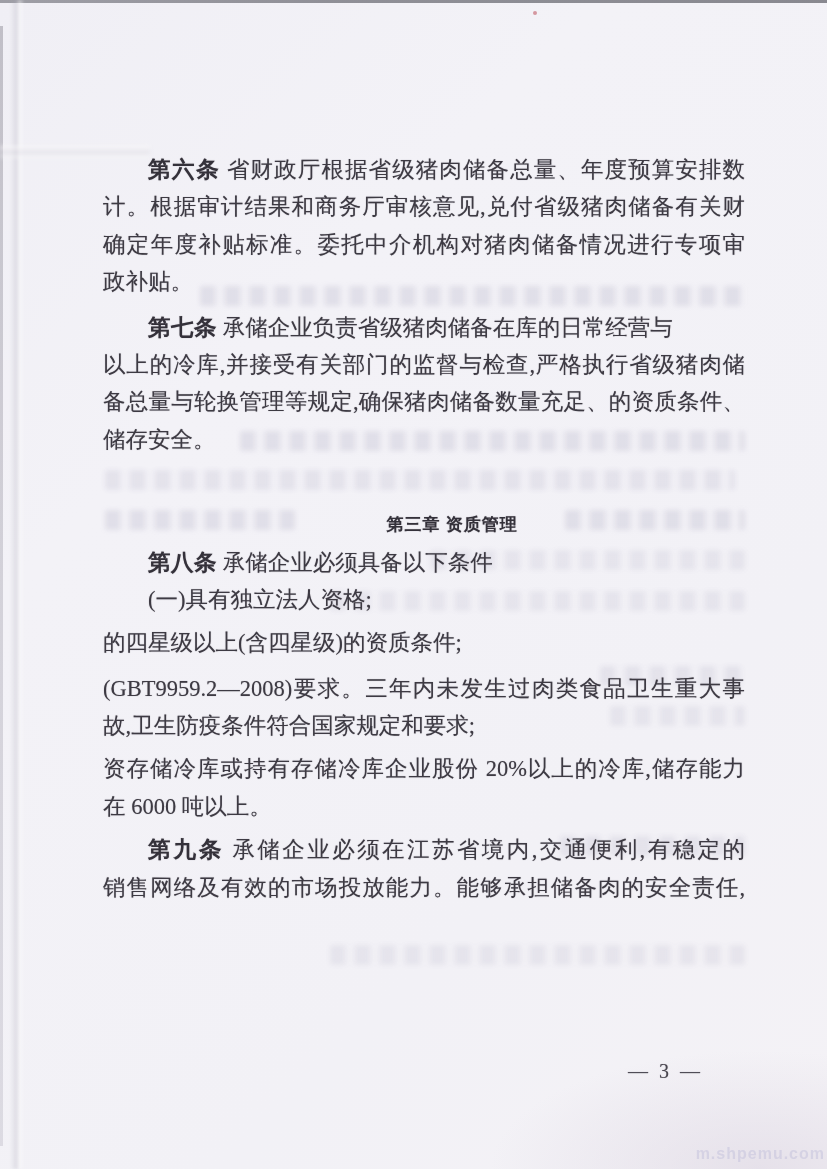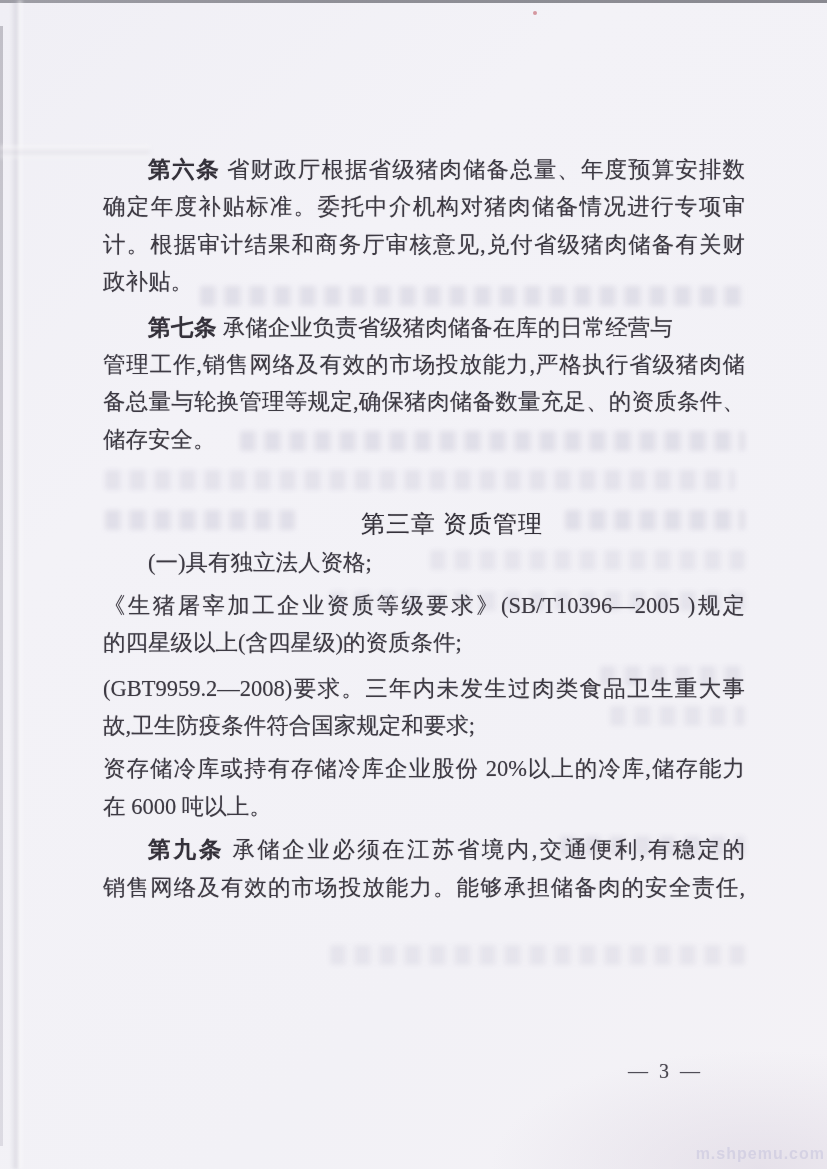--- a/index.html
+++ b/index.html
@@ -37,21 +37,21 @@
     color:#3d3a43;
     font-size:22.5px;
     text-shadow:0 0 1px rgba(61,58,67,.45);
   }
   .ln{ height:37.4px; line-height:37.4px; white-space:nowrap; }
   .ln.j{ white-space:normal; text-align:justify; text-align-last:justify; }
   .ind{ text-indent:2em; }
   .lbl{ font-weight:700; color:#34313a; letter-spacing:.5px;text-align:right; }
   .gap-s{ height:8px; } .gap-m{ height:6px; } .gap-l{ height:48px; }
   .heading{
-    font-weight:400; font-size:24px; color:#34313a;
+    font-weight:700; font-size:17px; color:#34313a;
     text-align:center; padding-left:56px; letter-spacing:1px;
   }
   .pagenum{
     position:absolute; left:628px; top:1060px;
     font-size:20px; color:#4a4750; letter-spacing:3px;
     text-shadow:0 0 1px rgba(74,71,80,.4);
   }
   .watermark{
     position:absolute; right:2px; bottom:6px;
     font-family:"Liberation Sans","DejaVu Sans",sans-serif;
@@ -79,40 +79,40 @@
   <div class="ghost" style="top:550px;left:430px;width:315px;opacity:.7;"></div>
   <div class="ghost" style="top:591px;left:330px;width:415px;opacity:.7;"></div>
   <div class="ghost" style="top:666px;left:600px;width:145px;opacity:.8;"></div>
   <div class="ghost" style="top:706px;left:610px;width:135px;opacity:.7;"></div>
   <div class="ghost" style="top:836px;left:560px;width:185px;opacity:.8;"></div>
   <div class="ghost" style="top:945px;left:330px;width:415px;opacity:.7;"></div>
 
   <div class="textcol">
 
     <div class="ln j ind"><span class="lbl">第六条</span><span> 省财政厅根据省级猪肉储备总量、年度预算安排数</span></div>
+    <div class="ln j">计。根据审计结果和商务厅审核意见,兑付省级猪肉储备有关财</div>
     <div class="ln j">确定年度补贴标准。委托中介机构对猪肉储备情况进行专项审</div>
-    <div class="ln j">计。根据审计结果和商务厅审核意见,兑付省级猪肉储备有关财</div>
     <div class="ln">政补贴。</div>
 
     <div class="gap-s"></div>
 
     <div class="ln ind"><span class="lbl">第七条</span><span> 承储企业负责省级猪肉储备在库的日常经营与</span></div>
-    <div class="ln j">管理工作,销售网络及有效的市场投放能力,严格执行省级猪肉储</div>
+    <div class="ln j">以上的冷库,并接受有关部门的监督与检查,严格执行省级猪肉储</div>
     <div class="ln j">备总量与轮换管理等规定,确保猪肉储备数量充足、的资质条件、</div>
     <div class="ln">储存安全。</div>
 
     <div class="gap-l"></div>
 
     <div class="ln heading">第三章 资质管理</div>
 
+    <div class="ln ind"><span class="lbl">第八条</span><span> 承储企业必须具备以下条件</span></div>
     <div class="ln ind">(一)具有独立法人资格;</div>
 
     <div class="gap-m"></div>
 
-    <div class="ln j">《生猪屠宰加工企业资质等级要求》(SB/T10396—2005 )规定</div>
     <div class="ln">的四星级以上(含四星级)的资质条件;</div>
 
     <div class="gap-s"></div>
 
     <div class="ln j">(GBT9959.2—2008)要求。三年内未发生过肉类食品卫生重大事</div>
     <div class="ln">故,卫生防疫条件符合国家规定和要求;</div>
 
     <div class="gap-m"></div>
 
     <div class="ln j">资存储冷库或持有存储冷库企业股份 20%以上的冷库,储存能力</div>

